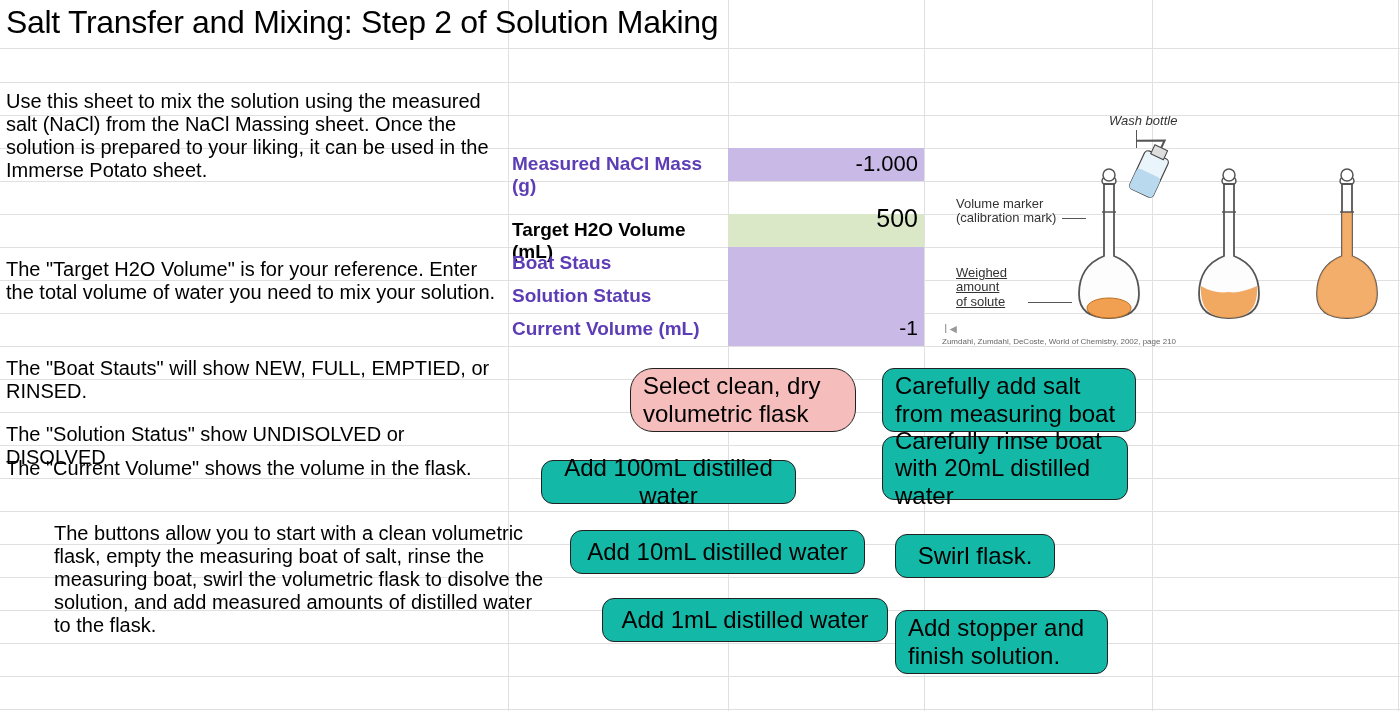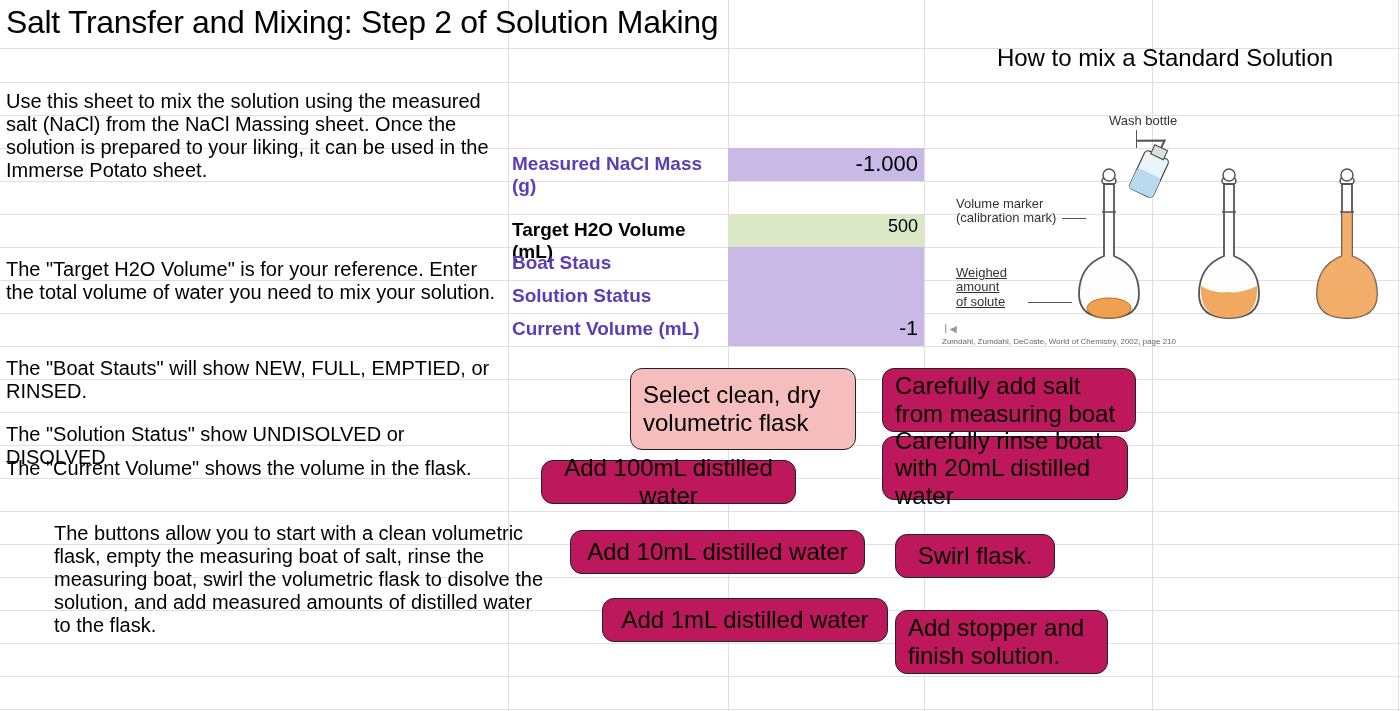--- a/index.html
+++ b/index.html
@@ -29,21 +29,21 @@
   .black-lbl { color: #000; }
 
   
   .val { position: absolute; left: 728px; width: 196px; text-align: right; font-size: 22px; padding-right: 6px; }
   .val-small { font-size: 21px; }
 
   .cell-lavender { background: #c8b9e6; }
   .cell-green { background: #dbe8c8; }
 
   
-  .btn { position: absolute; background: #be185d; border: 1.5px solid #222; border-radius: 12px; font-size: 24px; color: #000; display: flex; align-items: center; justify-content: center; padding: 0 12px; text-align: center; line-height: 1.15; cursor: pointer; }
+  .btn { position: absolute; background: #14b8a6; border: 1.5px solid #222; border-radius: 12px; font-size: 24px; color: #000; display: flex; align-items: center; justify-content: center; padding: 0 12px; text-align: center; line-height: 1.15; cursor: pointer; }
   .btn-pink { background: #f5bdbc; }
   .btn-left-just { justify-content: flex-start; text-align: left; }
 
   
   .diagram { position: absolute; left: 934px; top: 4px; width: 462px; height: 335px; }
   .diagram-title { position: absolute; left: 0; right: 0; top: 40px; text-align: center; font-size: 24px; color: #000; }
   .diag-label { position: absolute; font-size: 13px; color: #333; line-height: 1.1; }
   .diag-cite { position: absolute; font-size: 8px; color: #666; }
   .nav-arrow { position: absolute; font-size: 12px; color: #999; }
 
@@ -91,48 +91,47 @@
 <div class="instr p4">The "Solution Status" show UNDISOLVED or DISOLVED</div>
 <div class="instr p5">The "Current Volume" shows the volume in the flask.</div>
 <div class="instr p6">The buttons allow you to start with a clean volumetric flask, empty the measuring boat of salt, rinse the measuring boat, swirl the volumetric flask to disolve the solution, and add measured amounts of distilled water to the flask.</div>
 
 <div class="cell-lavender" style="position:absolute; left:728px; top:148px; width:196px; height:33px;"></div>
 <div class="lbl purple-lbl" style="top:153px;">Measured NaCl Mass (g)</div>
 <div class="val" style="top:151px;">-1.000</div>
 
 <div class="cell-green" style="position:absolute; left:728px; top:214px; width:196px; height:33px;"></div>
 <div class="lbl black-lbl" style="top:219px;">Target H2O Volume (mL)</div>
-<div class="val" style="top:216px; font-size:18px;">500</div>
+<div class="val" style="top:204px; font-size:25px;">500</div>
 
 <div class="cell-lavender" style="position:absolute; left:728px; top:247px; width:196px; height:33px;"></div>
 <div class="lbl purple-lbl" style="top:252px;">Boat Staus</div>
 <div class="val val-small" style="top:249px;"></div>
 
 <div class="cell-lavender" style="position:absolute; left:728px; top:280px; width:196px; height:33px;"></div>
 <div class="lbl purple-lbl" style="top:285px;">Solution Status</div>
 <div class="val val-small" style="top:283px;"></div>
 
 <div class="cell-lavender" style="position:absolute; left:728px; top:313px; width:196px; height:33px;"></div>
 <div class="lbl purple-lbl" style="top:318px;">Current Volume (mL)</div>
 <div class="val val-small" style="top:316px;">-1</div>
 
-<div class="btn btn-pink btn-left-just" style="left:630px; top:368px; width:226px; height:82px;">Select clean, dry volumetric flask</div>
+<div class="btn btn-pink btn-left-just" style="left:630px; top:368px; width:226px; height:64px;border-radius:23px;">Select clean, dry volumetric flask</div>
 <div class="btn" style="left:541px; top:460px; width:255px; height:44px;">Add 100mL distilled water</div>
 <div class="btn" style="left:562px; top:530px; width:295px; height:44px;margin-left:8px;">Add 10mL distilled water</div>
 <div class="btn" style="left:568px; top:598px; width:286px; height:44px;margin-left:34px;">Add 1mL distilled water</div>
 
 <div class="btn btn-left-just" style="left:882px; top:368px; width:254px; height:64px;">Carefully add salt from measuring boat</div>
 <div class="btn btn-left-just" style="left:882px; top:436px; width:246px; height:64px;">Carefully rinse boat with 20mL distilled water</div>
 <div class="btn" style="left:895px; top:534px; width:160px; height:44px;">Swirl flask.</div>
 <div class="btn btn-left-just" style="left:895px; top:610px; width:213px; height:64px;">Add stopper and finish solution.</div>
 
 <div class="diagram">
-  <div class="diagram-title">How to mix a Standard Solution</div>
 
-  <div class="diag-label" style="left:175px; top:110px;">Wash bottle</div>
+  <div class="diag-label" style="left:175px; top:110px;font-style:italic;">Wash bottle</div>
 
   <div style="position:absolute; left:202px; top:126px; width:1px; height:18px; background:#555;"></div>
 
   <div class="diag-label" style="left:22px; top:193px;">
     <span>Volume marker</span><br>
     <span>(calibration mark)</span>
   </div>
   <div style="position:absolute; left:128px; top:214px; width:24px; height:1px; background:#555;"></div>
 
   <div class="diag-label" style="left:22px; top:262px;text-decoration:underline;">

